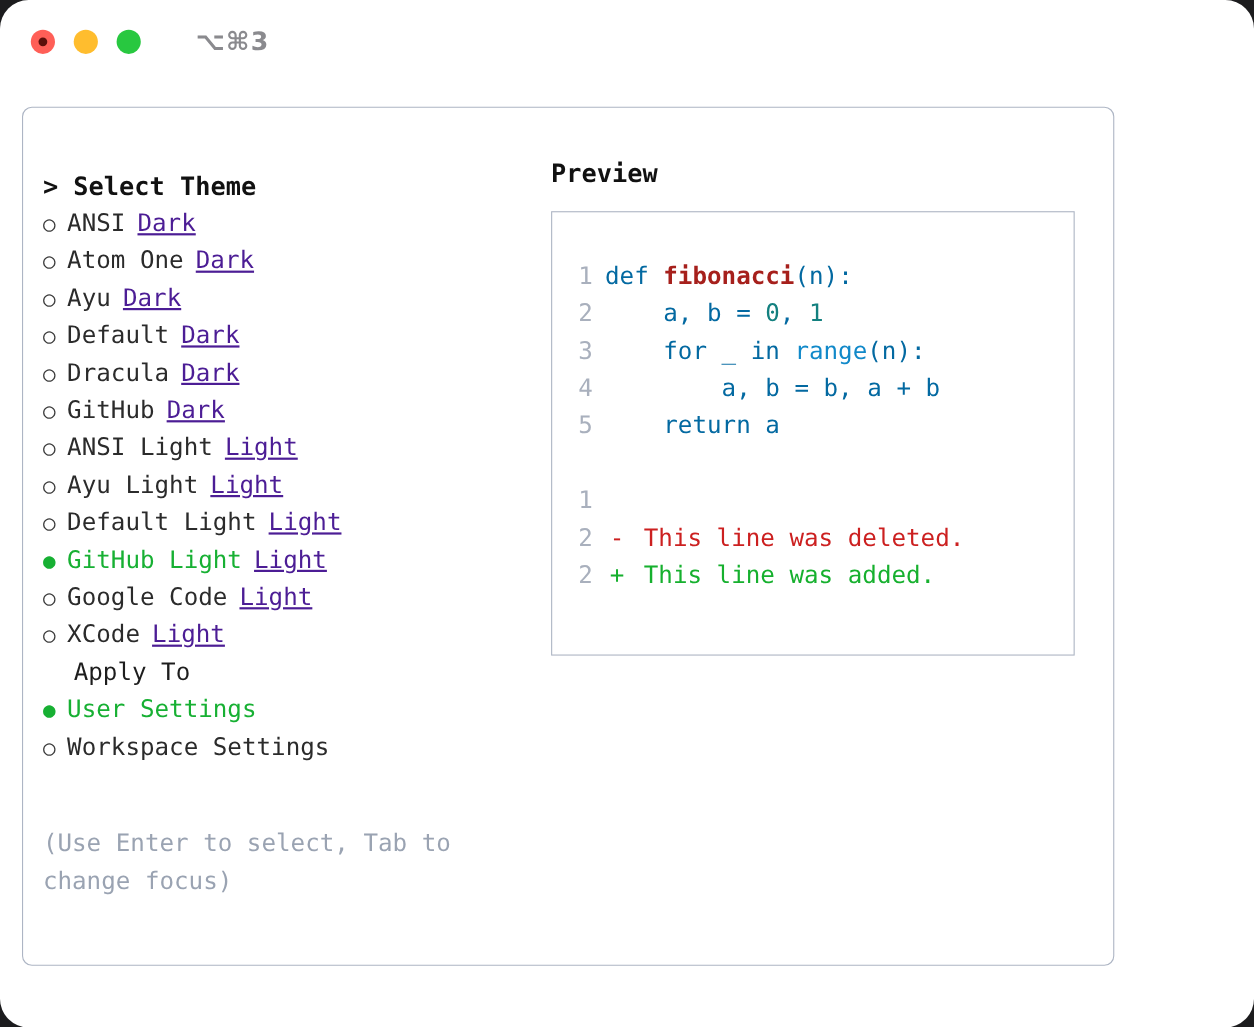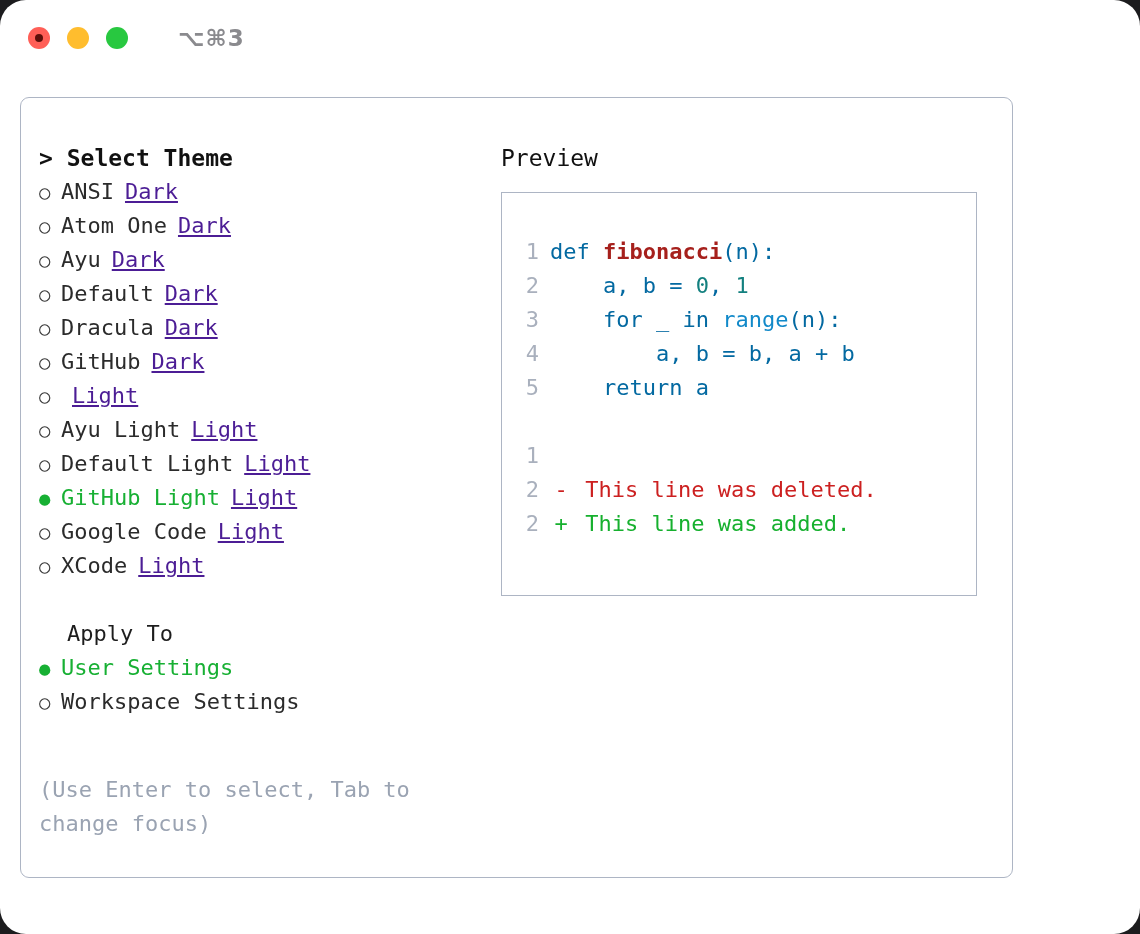--- a/index.html
+++ b/index.html
@@ -99,20 +99,21 @@
     width: 450px;
   }
 
   .section-header {
     font-size: 23px;
     font-weight: 700;
     color: #111111;
     line-height: 34px;
     white-space: pre;
     letter-spacing: 0px;
+    margin-top: 12px;
   }
 
   .theme-list { margin-top: 0px; }
 
   .opt-row {
     display: flex;
     align-items: baseline;
     height: 34px;
     line-height: 34px;
     font-size: 22px;
@@ -128,21 +129,21 @@
   }
   .bullet.sel { color: #17b033; }
   .opt-name { color: #2b2b2b; }
   .opt-row.selected .opt-name { color: #17b033; }
   .opt-kind {
     color: #4c1d95;
     margin-left: 11px;
     text-decoration: underline;
   }
 
-  .applyto-block { margin-top: 34px; }
+  .applyto-block { }
   .applyto-label {
     font-size: 22px;
     color: #1d1d1d;
     line-height: 34px;
     white-space: pre;
     padding-left: 28px;
   }
 
   .hint {
     margin-top: 54px;
@@ -155,21 +156,21 @@
   
   .right-col {
     position: absolute;
     left: 480px;
     top: 43px;
     width: 490px;
   }
 
   .preview-title {
     font-size: 23px;
-    font-weight: 400;
+    font-weight: 700;
     color: #111111;
     line-height: 34px;
     white-space: pre;
   }
 
   .preview-box {
     margin-top: 17px;
     width: 476px;
     height: 404px;
     border: 1px solid #adb5c4;
@@ -243,21 +244,21 @@
 
         <div class="section-header">&gt; Select Theme</div>
 
         <div class="theme-list" id="theme-list">
             <div class="opt-row"><span class="bullet">○</span><span class="opt-name">ANSI</span><span class="opt-kind">Dark</span></div>
             <div class="opt-row"><span class="bullet">○</span><span class="opt-name">Atom One</span><span class="opt-kind">Dark</span></div>
             <div class="opt-row"><span class="bullet">○</span><span class="opt-name">Ayu</span><span class="opt-kind">Dark</span></div>
             <div class="opt-row"><span class="bullet">○</span><span class="opt-name">Default</span><span class="opt-kind">Dark</span></div>
             <div class="opt-row"><span class="bullet">○</span><span class="opt-name">Dracula</span><span class="opt-kind">Dark</span></div>
             <div class="opt-row"><span class="bullet">○</span><span class="opt-name">GitHub</span><span class="opt-kind">Dark</span></div>
-            <div class="opt-row"><span class="bullet">○</span><span class="opt-kind">Light</span></div>
+            <div class="opt-row"><span class="bullet">○</span><span class="opt-name">ANSI Light</span><span class="opt-kind">Light</span></div>
             <div class="opt-row"><span class="bullet">○</span><span class="opt-name">Ayu Light</span><span class="opt-kind">Light</span></div>
             <div class="opt-row"><span class="bullet">○</span><span class="opt-name">Default Light</span><span class="opt-kind">Light</span></div>
             <div class="opt-row selected"><span class="bullet sel">●</span><span class="opt-name">GitHub Light</span><span class="opt-kind">Light</span></div>
             <div class="opt-row"><span class="bullet">○</span><span class="opt-name">Google Code</span><span class="opt-kind">Light</span></div>
             <div class="opt-row"><span class="bullet">○</span><span class="opt-name">XCode</span><span class="opt-kind">Light</span></div>
           </div>
 
         <div class="applyto-block">
           <div class="applyto-label">Apply To</div>
           <div id="apply-to-list">

